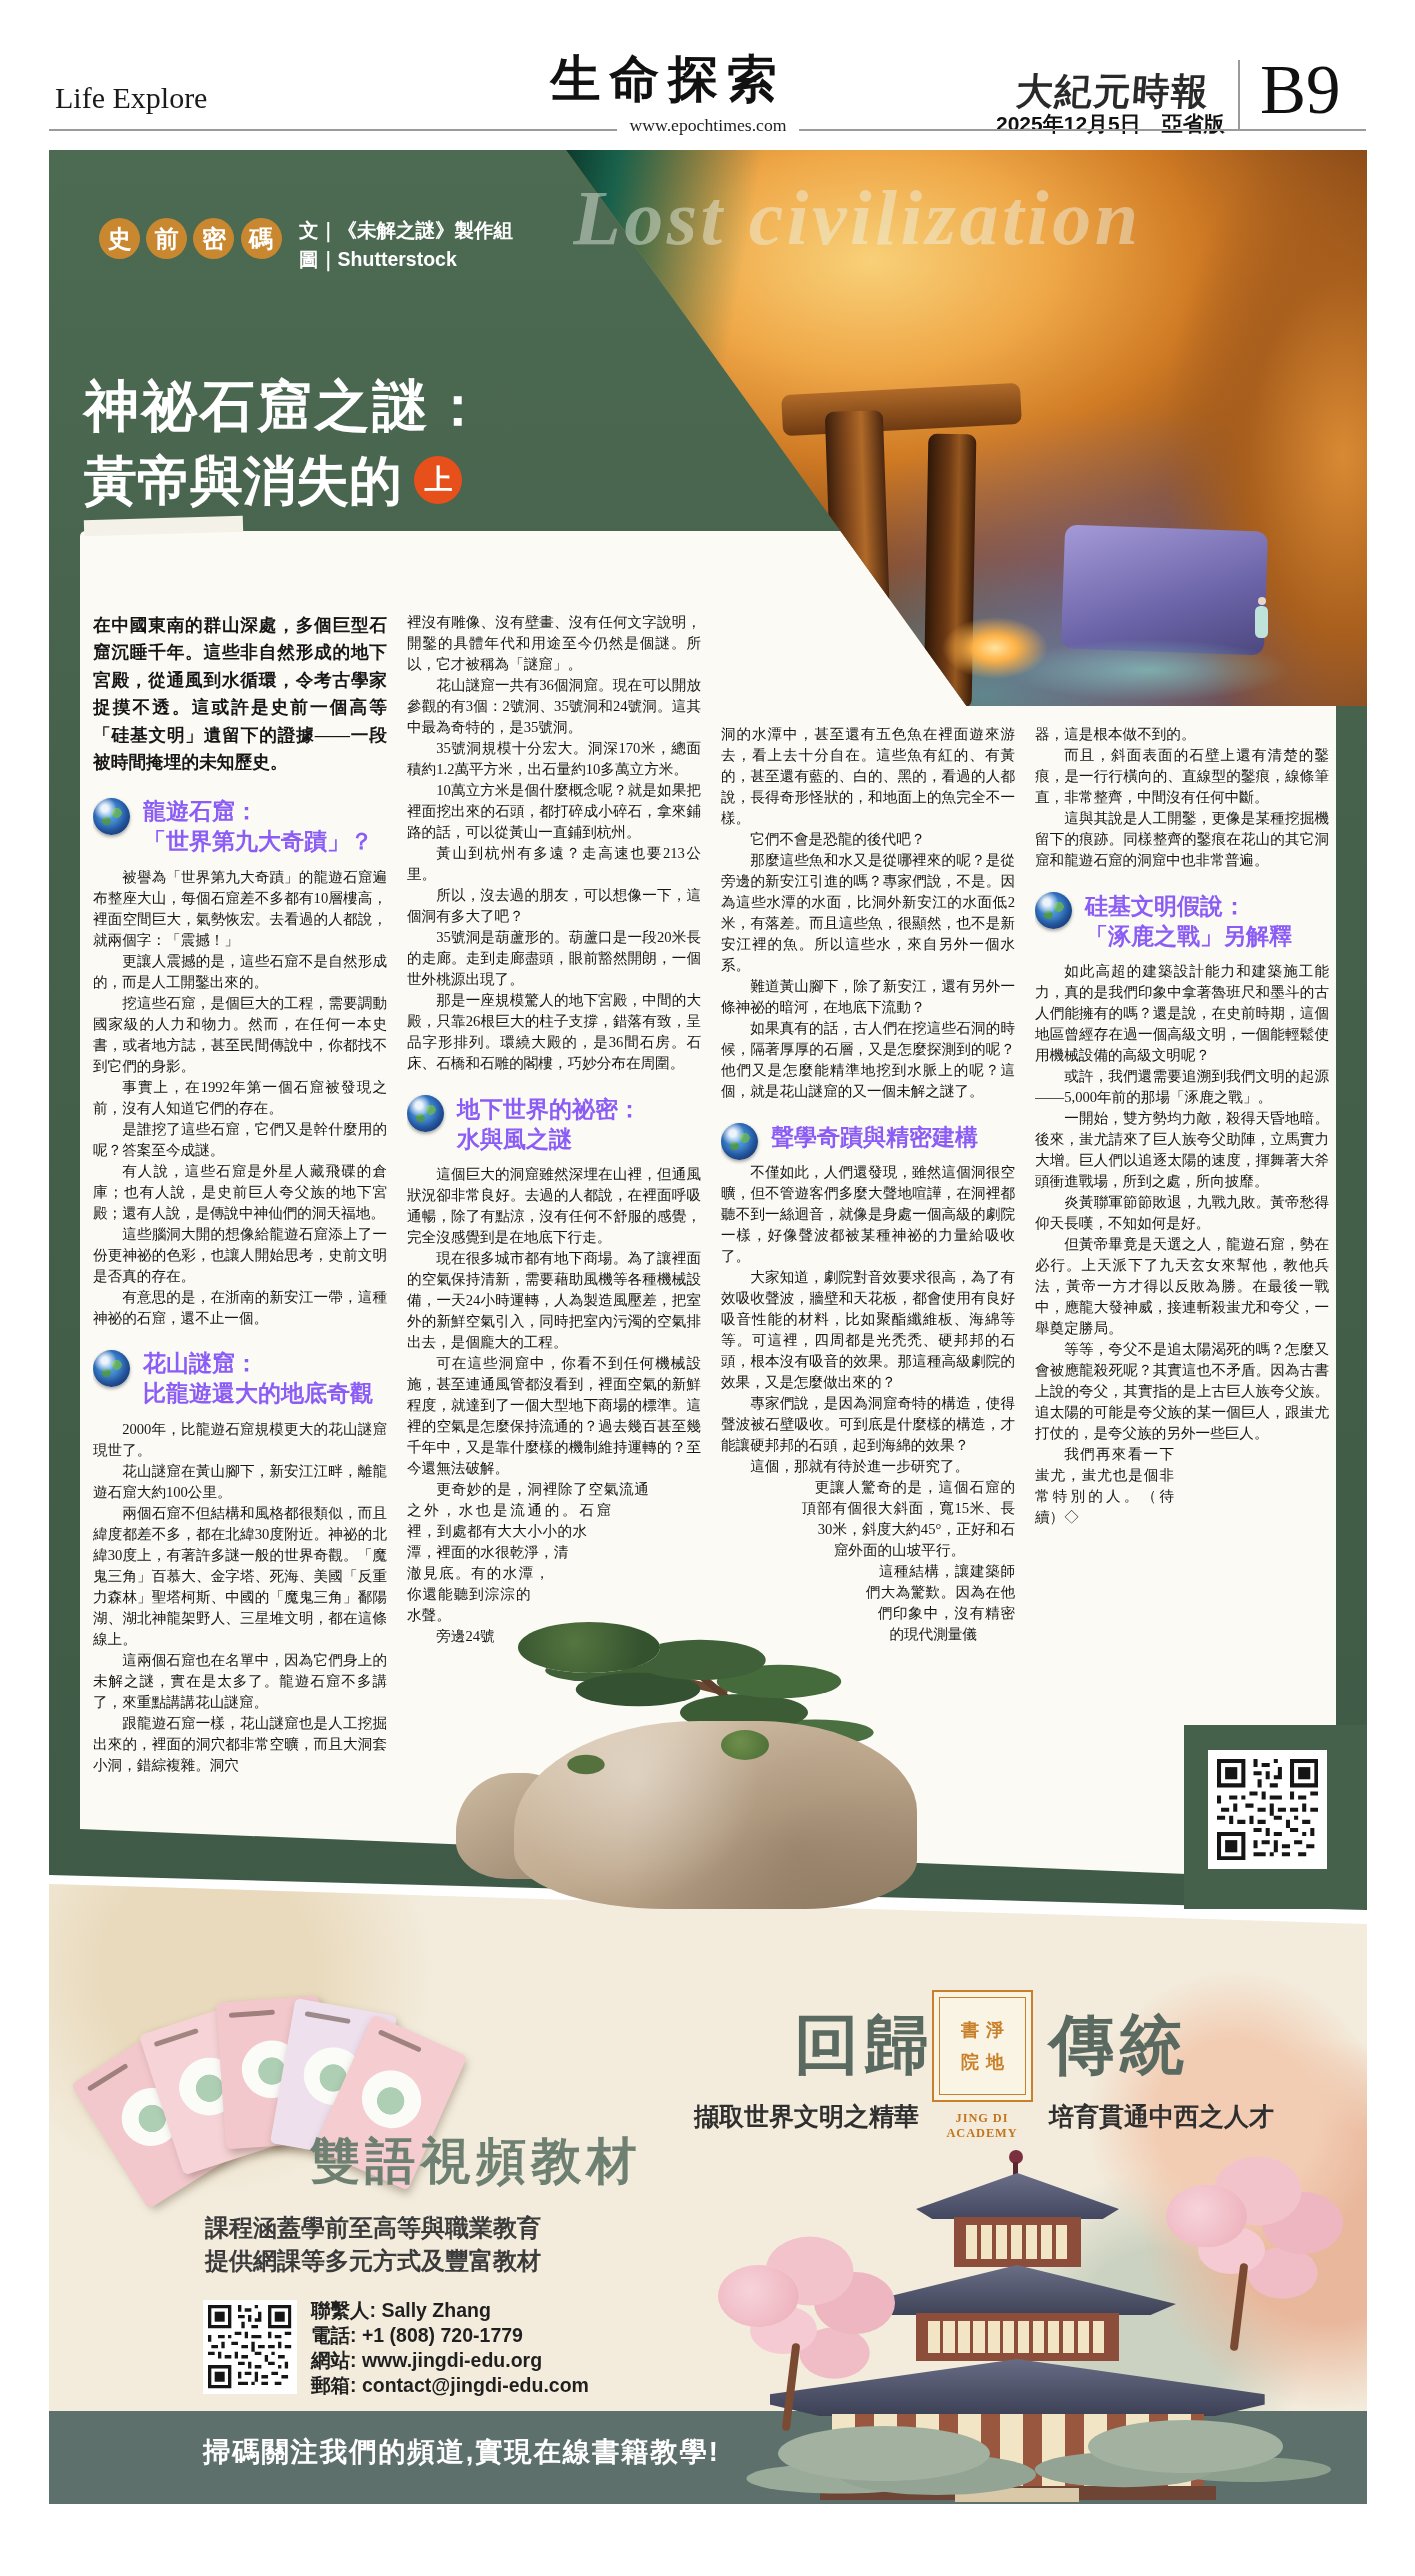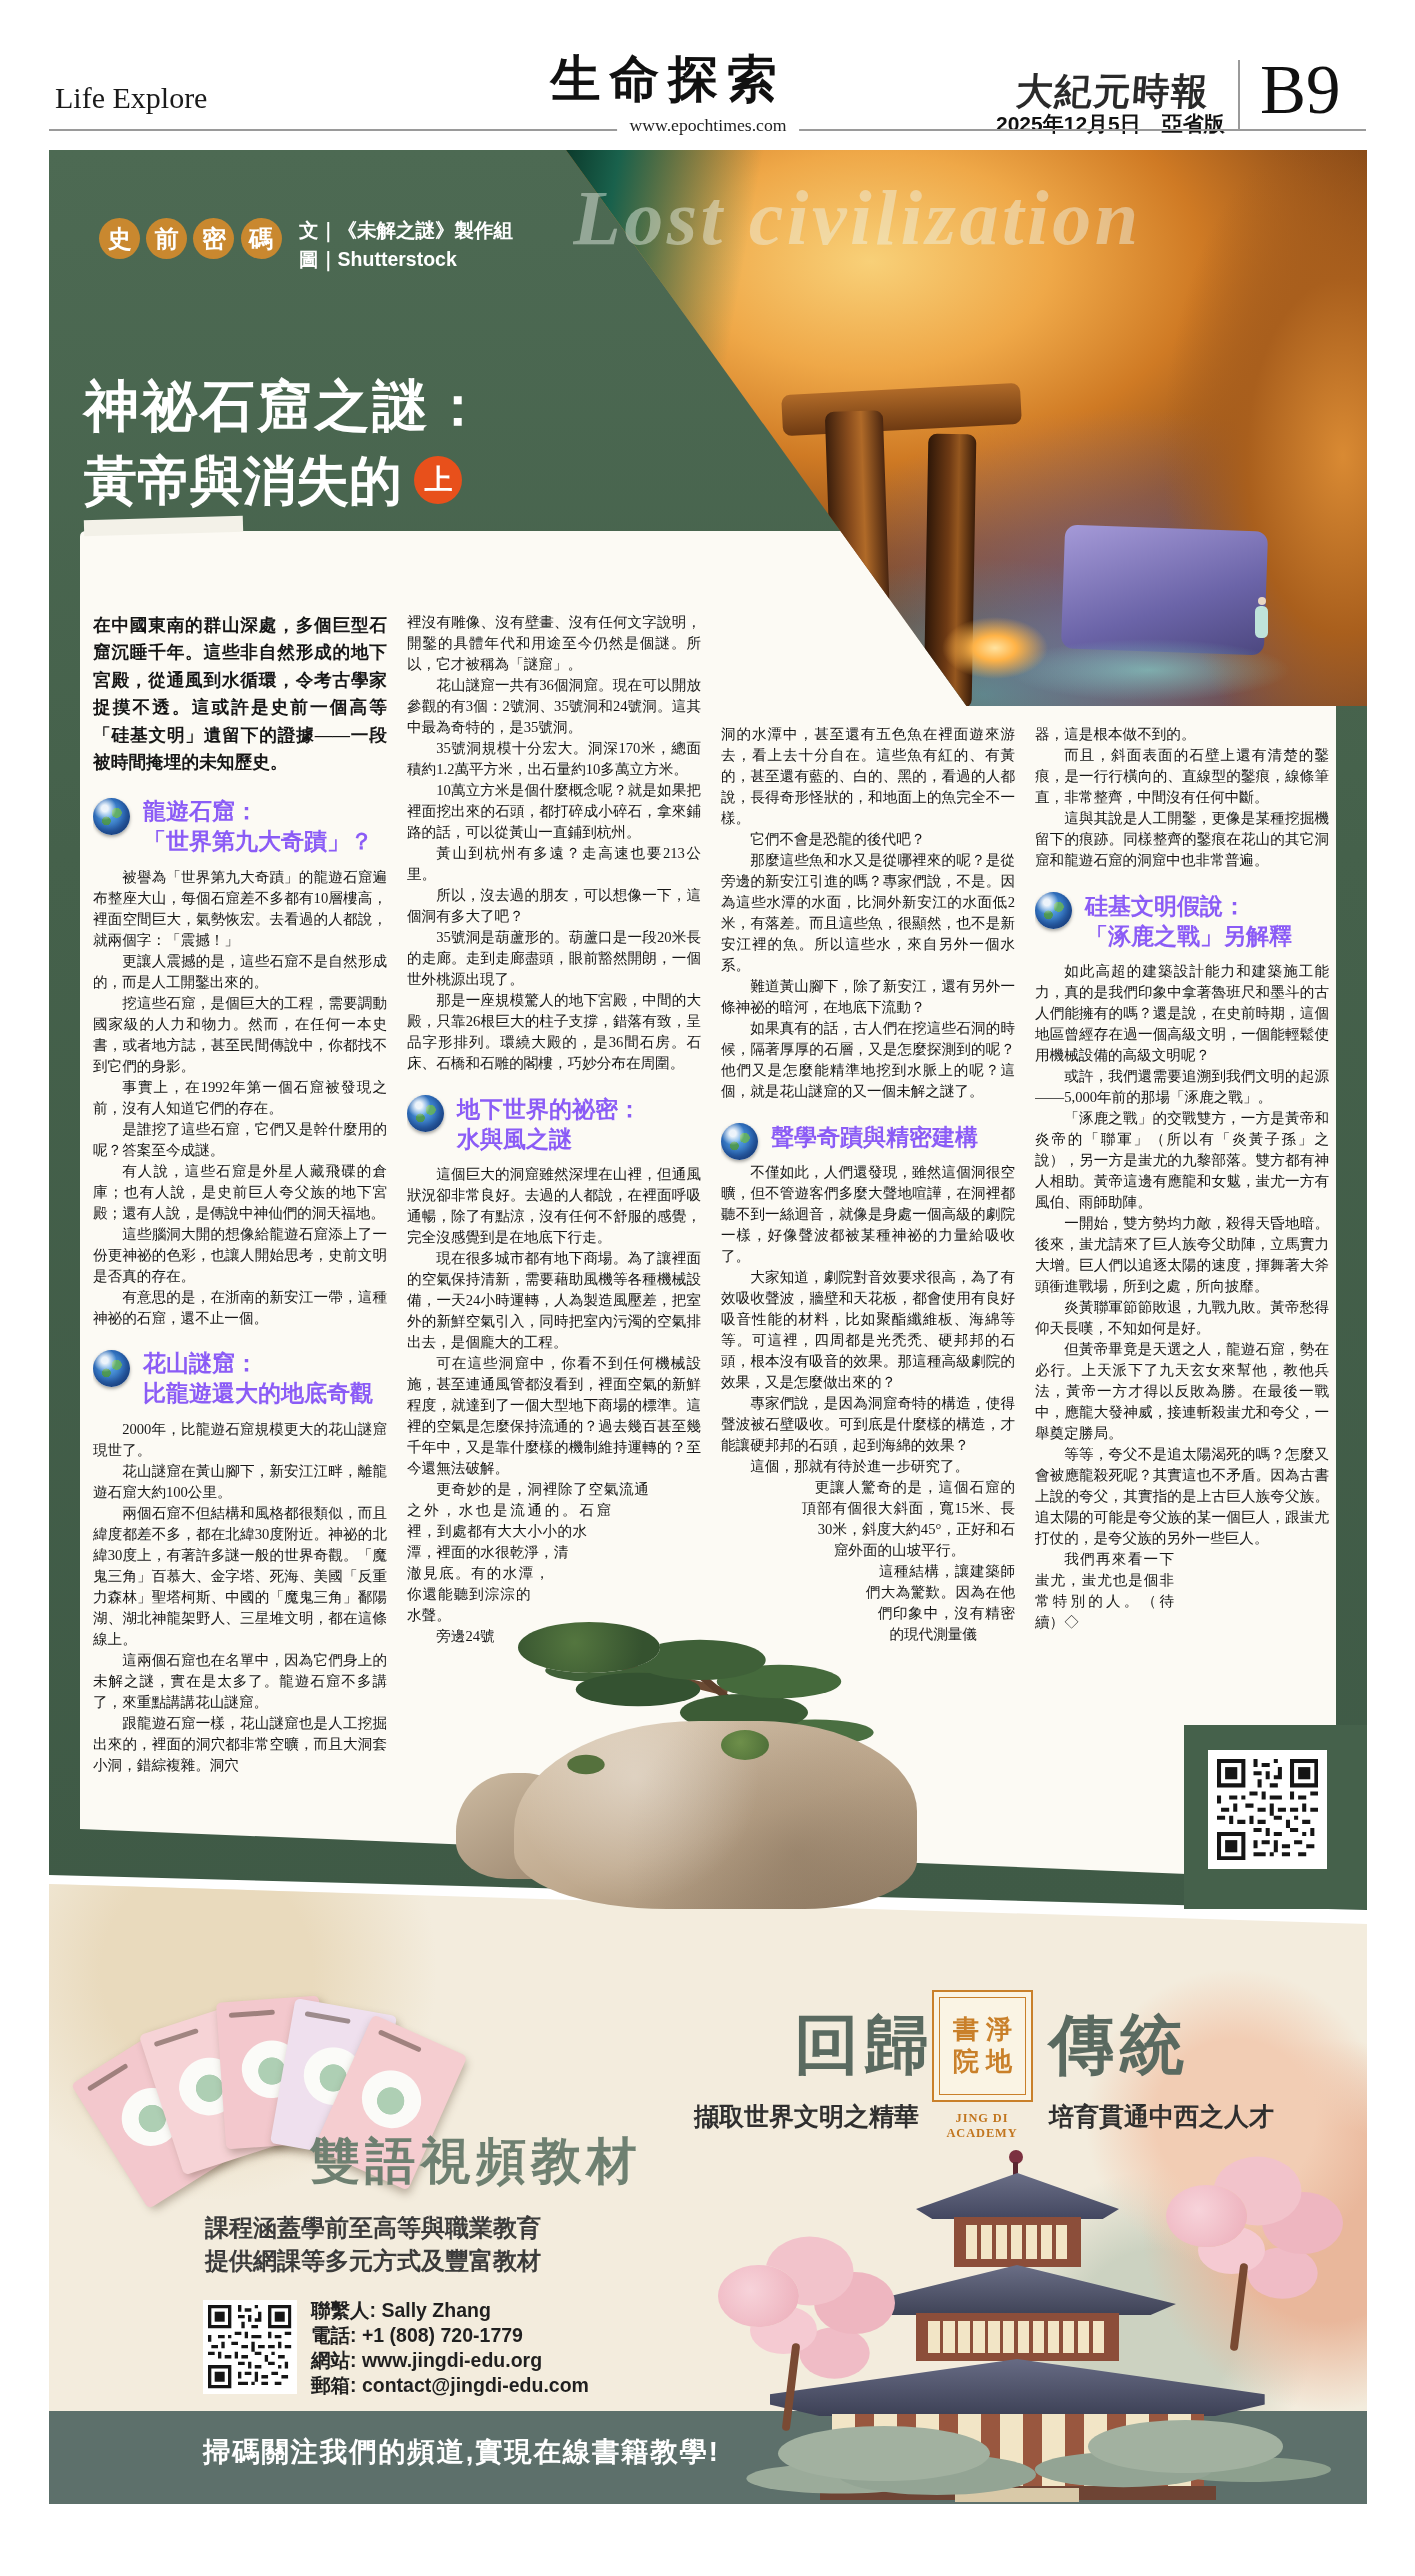--- a/index.html
+++ b/index.html
@@ -135,21 +135,21 @@
   .al1{left:205px;top:2212px;} .al2{left:205px;top:2245px;text-align:right;}
   .adqr{left:203px;top:2300px;width:94px;height:94px;background:#fff;padding:5.3px;box-sizing:border-box;z-index:3;}
   .adqr svg{width:100%;height:100%;display:block;}
   .contact{left:311px;top:2298px;z-index:3;font-family:"Liberation Sans",sans-serif;font-weight:bold;font-size:19.5px;
     line-height:25px;color:#1f1f1f;}
 
   .slogan{z-index:3;font-weight:900;font-size:65px;color:#5a6a60;letter-spacing:5.3px;}
   .sg1{left:794px;top:2001px;} .sg2{left:1049px;top:2001px;}
   .seal{left:932px;top:1990px;width:97px;height:108px;z-index:3;border:2.7px solid #c9802a;background:#faf4e4;
     outline:0.9px solid #c9802a;outline-offset:-8px;display:flex;flex-direction:column;align-items:center;justify-content:center;}
-  .seal div{font-weight:bold;font-size:26px;color:#c9802a;line-height:32px;letter-spacing:7px;text-indent:7px;}
+  .seal div{font-weight:bold;font-size:18px;color:#c9802a;line-height:32px;letter-spacing:7px;text-indent:7px;}
   .academy{left:920px;top:2111px;width:124px;text-align:center;z-index:3;font-size:12.4px;font-weight:bold;color:#c2761f;letter-spacing:0.9px;}
   .subtt{z-index:3;font-family:"Liberation Sans",sans-serif;font-weight:bold;font-size:25px;color:#2f2f2f;}
   .st1{left:694px;top:2100px;} .st2{left:1049px;top:2100px;}
 
   
   .temple{left:752px;top:2150px;width:531px;height:354px;z-index:5;}
   .temple .t{position:absolute;}
   .finial{left:257px;top:0;width:14px;height:14px;border-radius:50%;background:#7b3040;}
   .stem{left:261px;top:12.4px;width:5.3px;height:12.4px;background:#5a2630;}
   .roof1{left:164px;top:23px;width:203px;height:46px;background:linear-gradient(#6a6e86,#434760);
@@ -303,21 +303,20 @@
     </div>
   <div class="abs col c4">
 
   <div class="blk pc">器，這是根本做不到的。</div>
       <div class="blk p">而且，斜面表面的石壁上還有清楚的鑿痕，是一行行橫向的、直線型的鑿痕，線條筆直，非常整齊，中間沒有任何中斷。</div>
       <div class="blk p">這與其說是人工開鑿，更像是某種挖掘機留下的痕跡。同樣整齊的鑿痕在花山的其它洞窟和龍遊石窟的洞窟中也非常普遍。</div>
       <div class="blk h"><span class="globe"></span>硅基文明假說：
 「涿鹿之戰」另解釋</div>
       <div class="blk p">如此高超的建築設計能力和建築施工能力，真的是我們印象中拿著魯班尺和墨斗的古人們能擁有的嗎？還是說，在史前時期，這個地區曾經存在過一個高級文明，一個能輕鬆使用機械設備的高級文明呢？</div>
       <div class="blk p">或許，我們還需要追溯到我們文明的起源——5,000年前的那場「涿鹿之戰」。</div>
-      <div class="blk p">「涿鹿之戰」的交戰雙方，一方是黃帝和炎帝的「聯軍」（所以有「炎黃子孫」之說），另一方是蚩尤的九黎部落。雙方都有神人相助。黃帝這邊有應龍和女魃，蚩尤一方有風伯、雨師助陣。</div>
       <div class="blk p">一開始，雙方勢均力敵，殺得天昏地暗。後來，蚩尤請來了巨人族夸父助陣，立馬實力大增。巨人們以追逐太陽的速度，揮舞著大斧頭衝進戰場，所到之處，所向披靡。</div>
       <div class="blk p">炎黃聯軍節節敗退，九戰九敗。黃帝愁得仰天長嘆，不知如何是好。</div>
       <div class="blk p">但黃帝畢竟是天選之人，龍遊石窟，勢在必行。上天派下了九天玄女來幫他，教他兵法，黃帝一方才得以反敗為勝。在最後一戰中，應龍大發神威，接連斬殺蚩尤和夸父，一舉奠定勝局。</div>
       <div class="blk p">等等，夸父不是追太陽渴死的嗎？怎麼又會被應龍殺死呢？其實這也不矛盾。因為古書上說的夸父，其實指的是上古巨人族夸父族。追太陽的可能是夸父族的某一個巨人，跟蚩尤打仗的，是夸父族的另外一些巨人。</div>
       <div class="blk cut cut4"></div>
       <div class="blk p">我們再來看一下蚩尤，蚩尤也是個非常特別的人。（待續）◇</div>
     </div>
 
   <div class="abs treerock">
     <div class="abs branch"></div>

